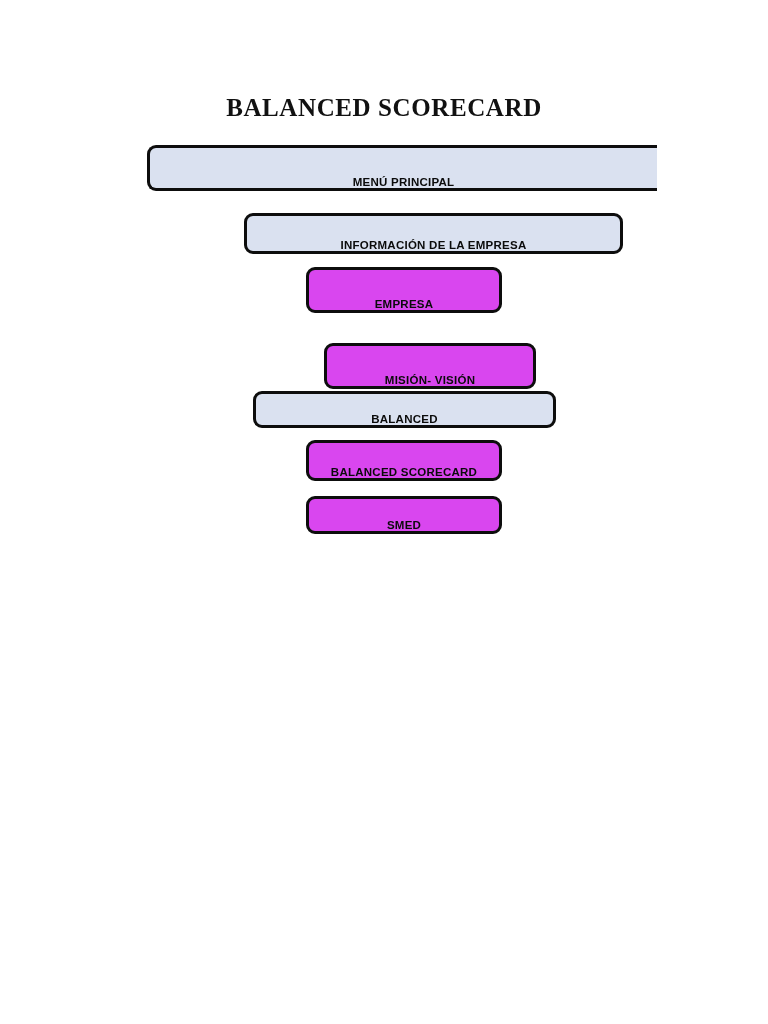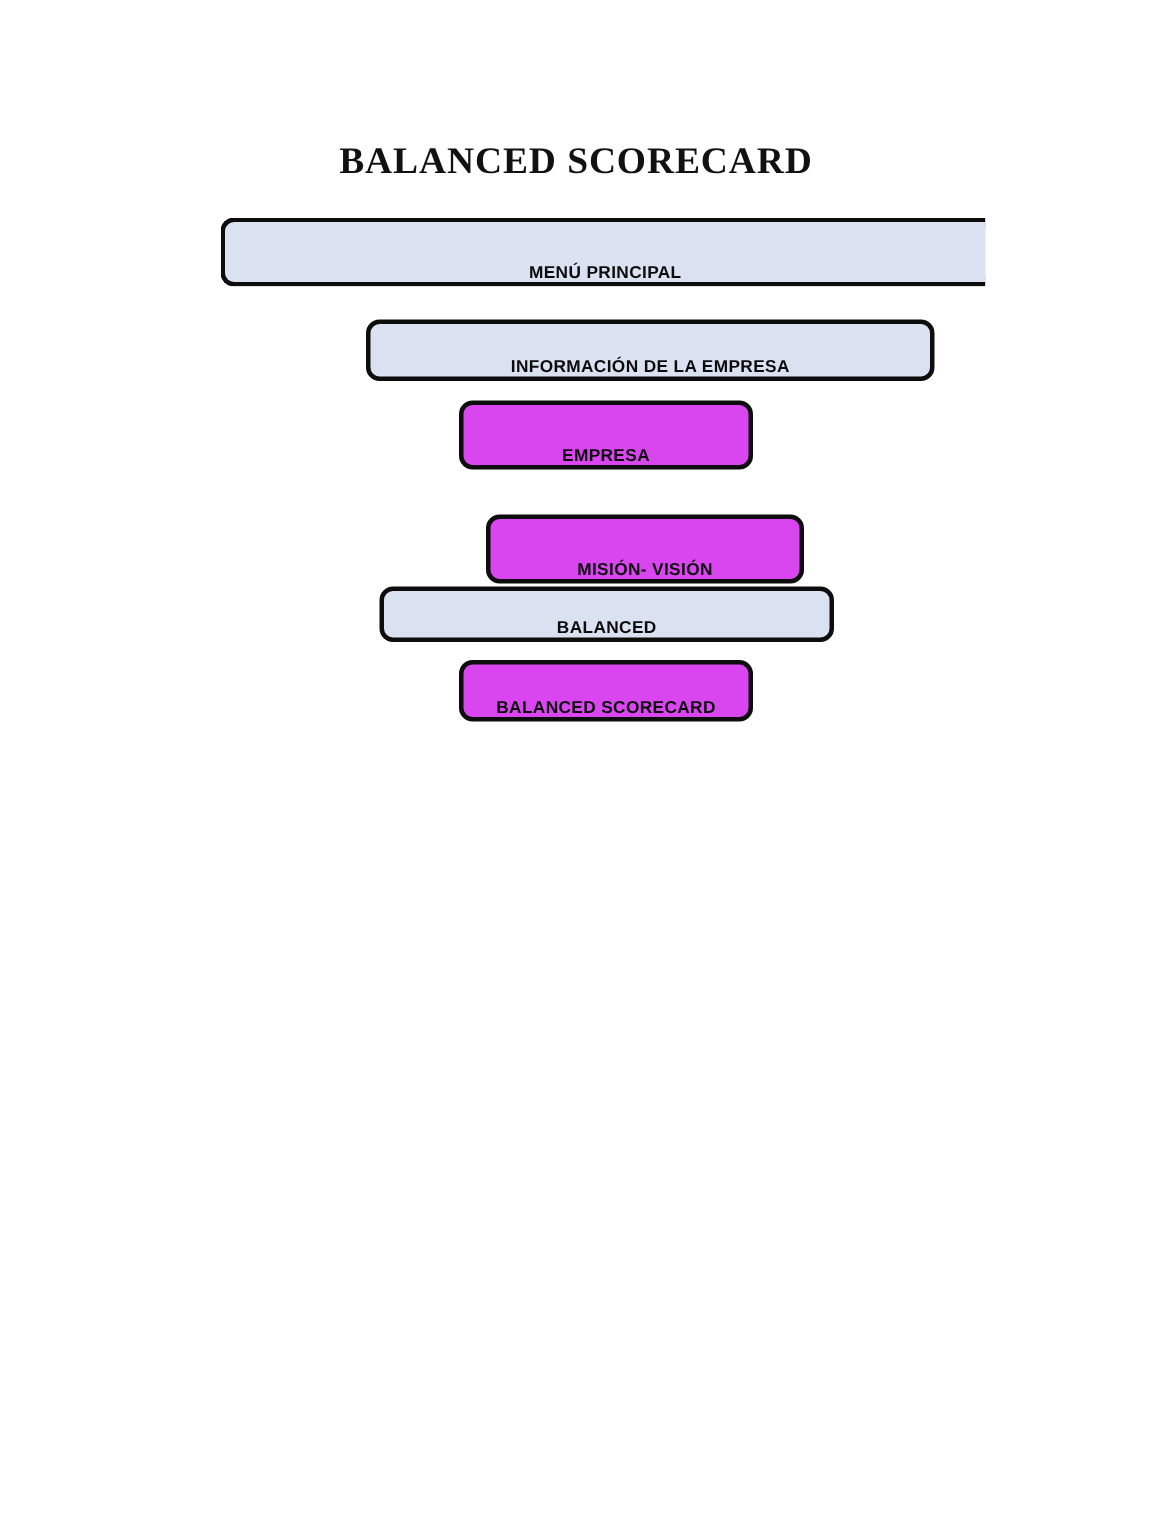--- a/index.html
+++ b/index.html
@@ -101,14 +101,17 @@
   </div>
 
   <div class="node blue" id="node-informe">
     <span>BALANCED</span>
   </div>
 
   <div class="node gray" id="node-balanced-scorecard">
     <span>BALANCED SCORECARD</span>
   </div>
 
+  <div class="node gray" id="node-smed">
+    <span>SMED</span>
+  </div>
 
 </div>
 
 </body></html>

